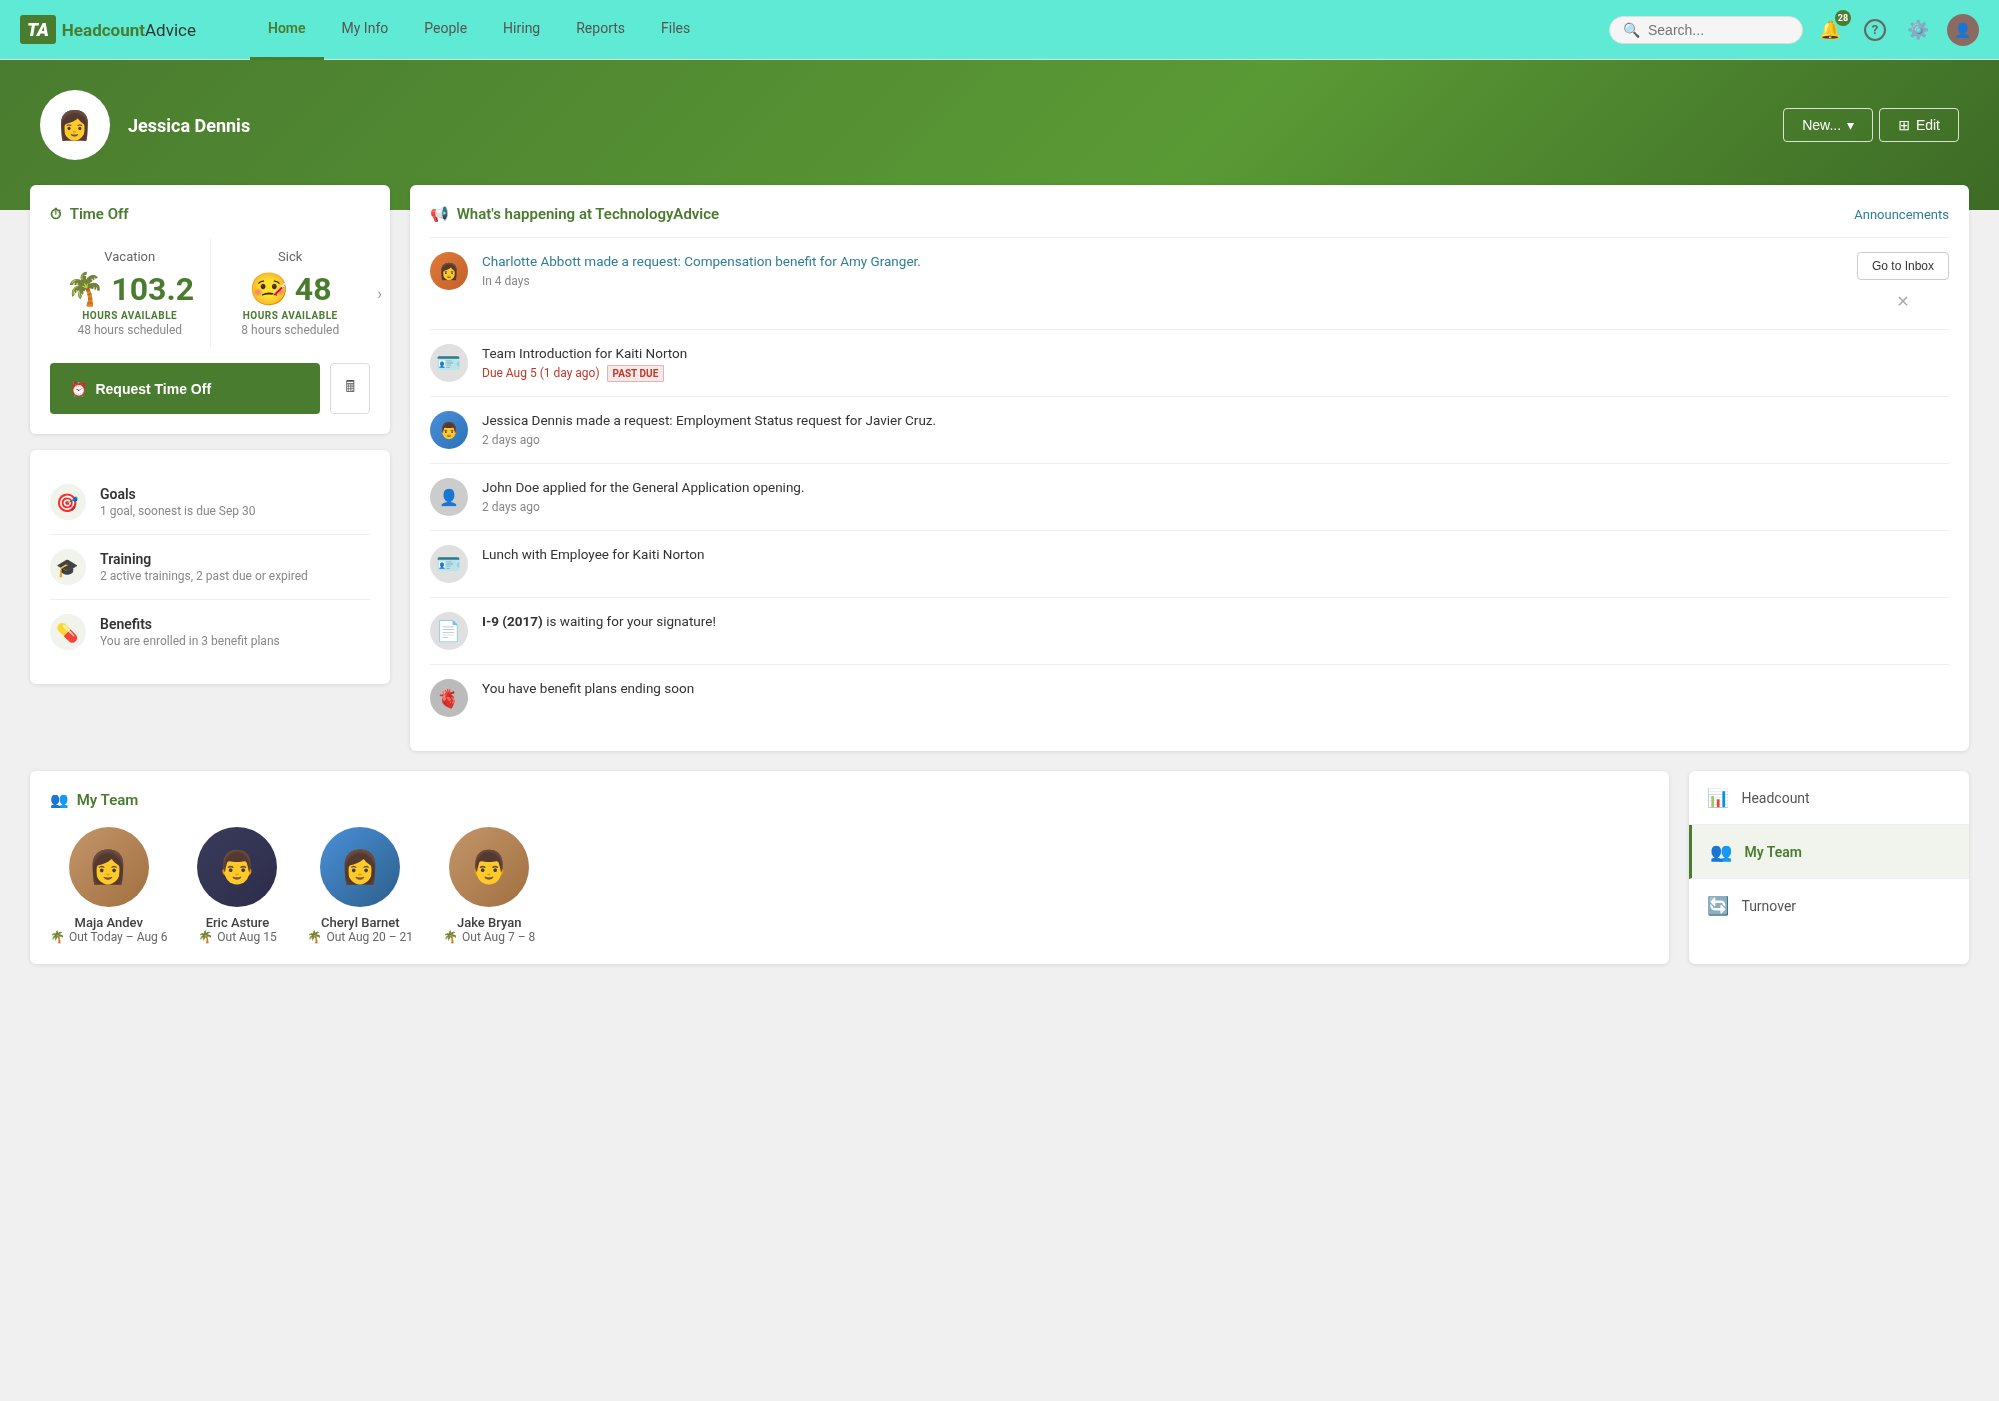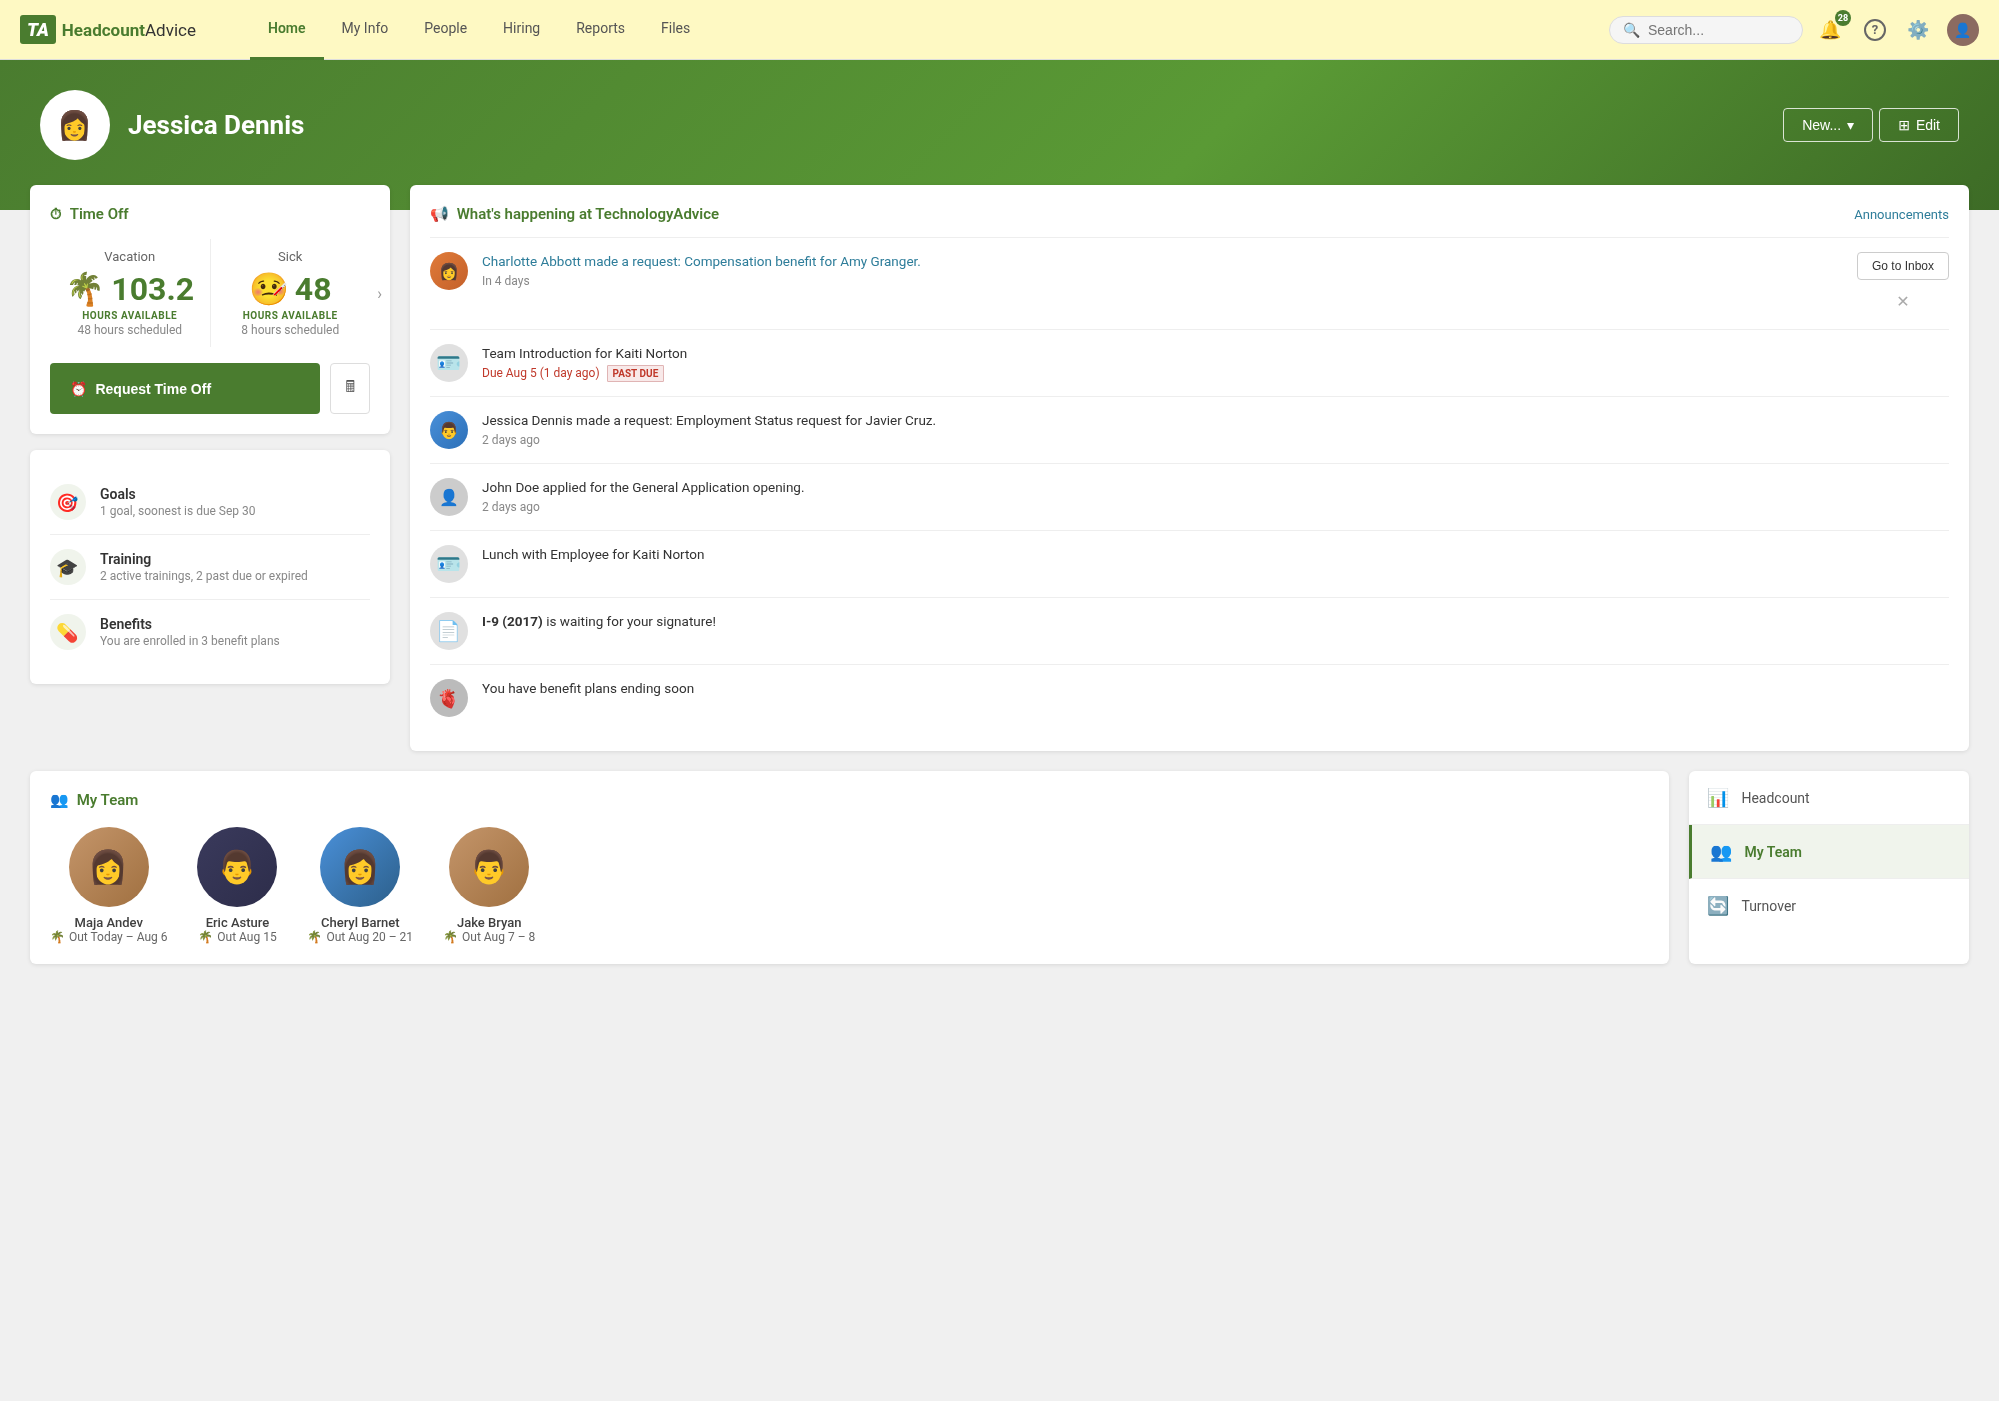--- a/index.html
+++ b/index.html
@@ -1,20 +1,20 @@
 <!DOCTYPE html>
 <html><head>
   <meta charset="utf-8">
   <style>
     * { box-sizing: border-box; margin: 0; padding: 0; }
     body { font-family: -apple-system, BlinkMacSystemFont, 'Segoe UI', Roboto, sans-serif; background: #f0f0f0; font-size: 14px; color: #333; }
 
     
     .top-nav {
-      background: #fef9c3;
+      background: #5eead4;
       border-bottom: 1px solid #ddd;
       display: flex;
       align-items: center;
       height: 60px;
       padding: 0 20px;
       position: relative;
       z-index: 10;
     }
     .logo-area {
       display: flex;
@@ -132,21 +132,21 @@
       background: #fff;
       border: 3px solid rgba(255,255,255,0.7);
       overflow: hidden;
       display: flex;
       align-items: center;
       justify-content: center;
       font-size: 28px;
     }
     .hero-name {
       color: #fff;
-      font-size: 26px;
+      font-size: 18px;
       font-weight: 700;
     }
     .hero-actions { display: flex; gap: 6px; }
     .btn-outline-white {
       border: 1.5px solid rgba(255,255,255,0.8);
       color: #fff;
       background: transparent;
       border-radius: 4px;
       padding: 8px 18px;
       cursor: pointer;

